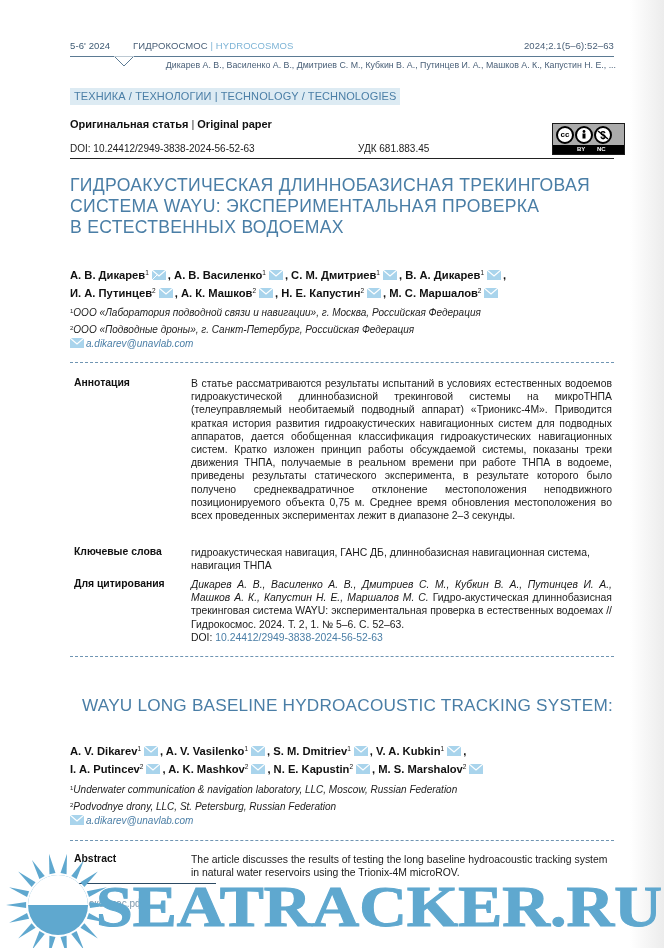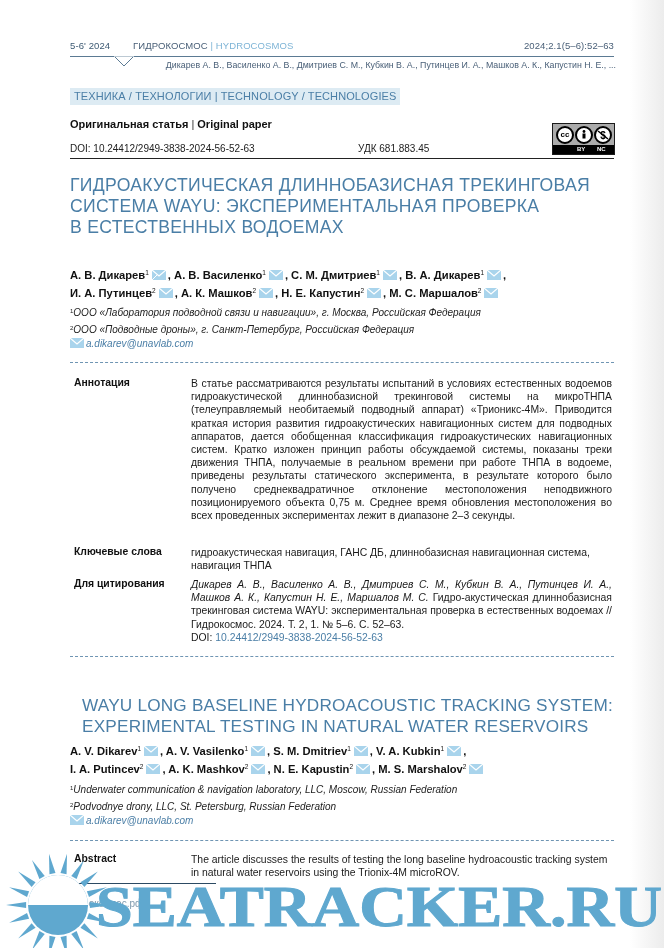--- a/index.html
+++ b/index.html
@@ -45,21 +45,21 @@
     position: absolute; top: 118px; left: 54px; font-size: 11px; font-weight: bold; color: #111;
   }
   .paper-type .sep { font-weight: normal; color: #333; }
   .doi-line {
     position: absolute; top: 143px; left: 54px; font-size: 10px; color: #222;
   }
   .udk { position: absolute; top: 143px; left: 342px; font-size: 10px; color: #222; }
   .doi-rule { position: absolute; top: 158px; left: 54px; width: 544px; height: 1px; background: #222; }
 
   .cc-badge {
-    position: absolute; top: 123px; left: 536px; width: 63px; height: 32px;
+    position: absolute; top: 123px; left: 536px; width: 73px; height: 32px;
     background: #ababab; border: 1px solid #1a1a1a; box-sizing: border-box; text-decoration: underline;
   }
   .cc-badge .strip { position: absolute; left: 0; right: 0; bottom: 0; height: 9px; background: #000; }
   .cc-badge .lbl { position: absolute; bottom: 0; font-size: 6px; font-weight: bold; color: #fff; line-height: 9px; }
   .cc-circle {
     position: absolute; top: 2px; width: 18px; height: 18px; border-radius: 50%;
     background: #fff; border: 2px solid #000; box-sizing: border-box;
     font-size: 8px; font-weight: bold; text-align: center; line-height: 14px; color: #000;
   }
 
@@ -236,21 +236,20 @@
 
   <div class="meta-row" style="top:578px;">
     <div class="meta-label">Для цитирования</div>
     <div class="meta-text"><i>Дикарев А. В., Василенко А. В., Дмитриев С. М., Кубкин В. А., Путинцев И. А., Машков А. К., Капустин Н. Е., Маршалов М. С.</i><span> Гидро-акустическая длиннобазисная трекинговая система WAYU: экспериментальная проверка в естественных водоемах // Гидрокосмос. 2024. Т. 2, 1. № 5–6. С. 52–63.</span><br><span>DOI: </span><span class="doi-link">10.24412/2949-3838-2024-56-52-63</span></div>
   </div>
 
   <div class="dash-rule" style="top:656px;"></div>
 
   <h2 class="title-en" style="margin:12px;font-weight:normal;">
     <div>WAYU LONG BASELINE HYDROACOUSTIC TRACKING SYSTEM:</div>
-    <div>EXPERIMENTAL TESTING IN NATURAL WATER RESERVOIRS</div>
   </h2>
 
   <div class="authors authors-en">
     <div>
       <span class="author"><span>A. V. Dikarev</span><sup>1</sup><svg class="mail-icon" viewBox="0 0 14 10">
             <rect width="14" height="10" fill="#a9d4ec"></rect>
             <polyline points="0,0 7,6 14,0" fill="none" stroke="#fff" stroke-width="1.2"></polyline>
           </svg></span>, 
       <span class="author"><span>A. V. Vasilenko</span><sup>1</sup><svg class="mail-icon" viewBox="0 0 14 10">
             <rect width="14" height="10" fill="#a9d4ec"></rect>

